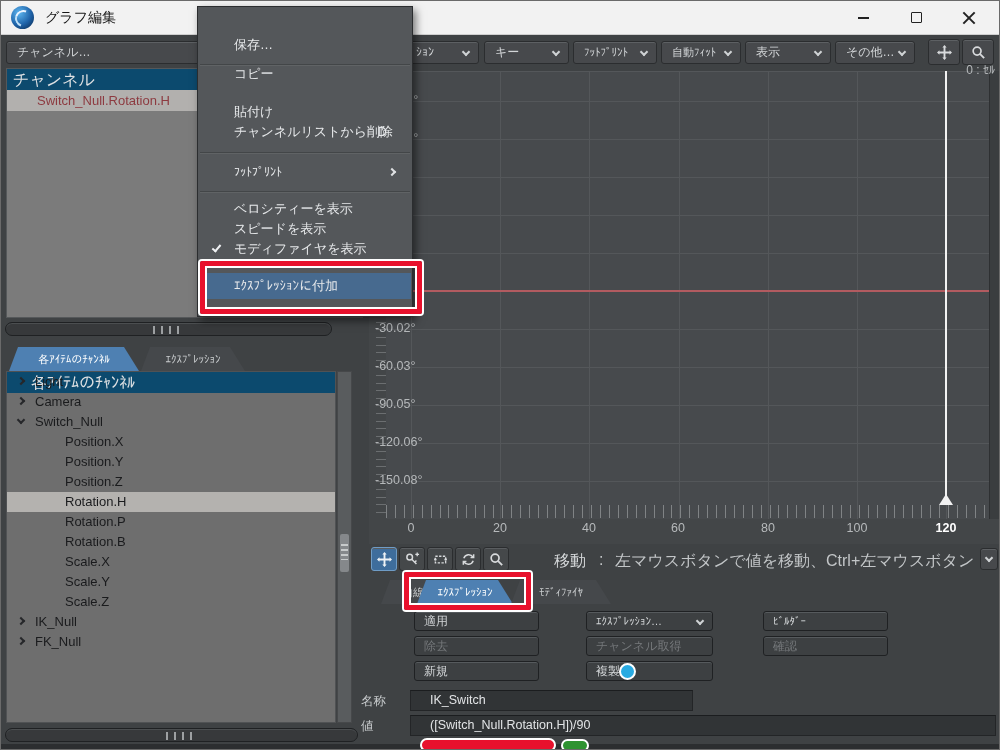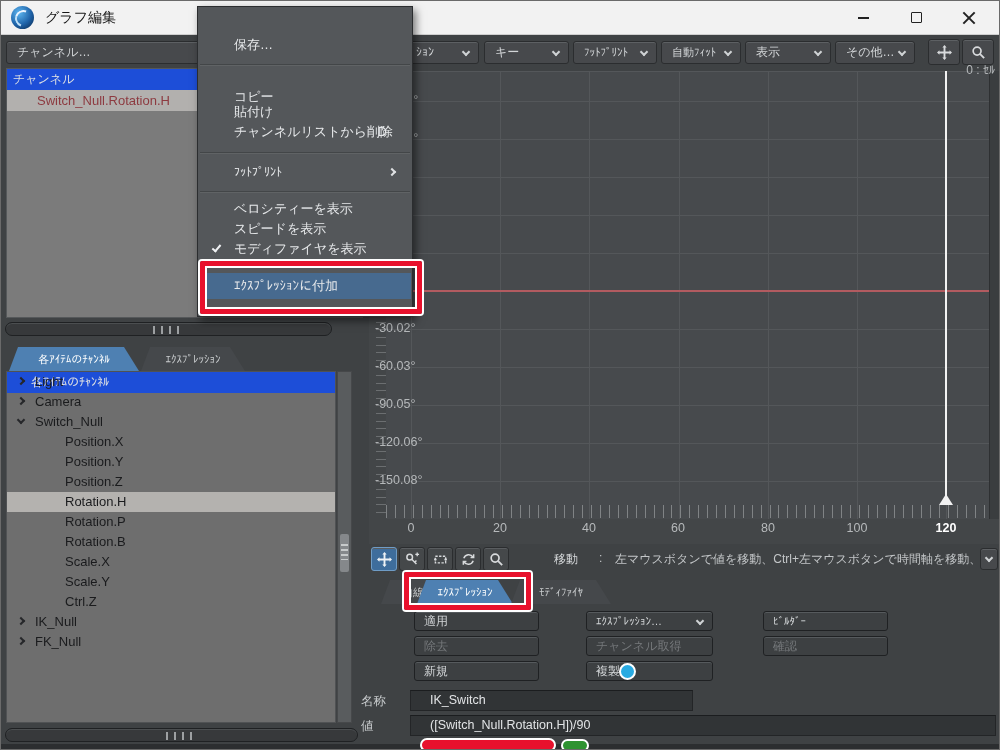--- a/index.html
+++ b/index.html
@@ -31,21 +31,21 @@
     font-size:12.5px;line-height:19px;padding-left:19px;white-space:nowrap;overflow:hidden}
   .flabel{position:absolute;width:46px;font-size:12.5px;color:#c8cbcd}
   .tab{position:absolute;height:24px;line-height:24px;text-align:center;font-size:11px;color:#c9ccce;background:#45484b;
     clip-path:polygon(9px 0,calc(100% - 15px) 0,100% 100%,0 100%)}
   .tab.active{background:var(--accent);color:#fff}
   .splitter{position:absolute;height:14px;background:#37393b;border:1px solid #1f2123;border-radius:7px;box-shadow:inset 0 1px 0 #4b4e50}
   .grip{position:absolute;left:50%;top:3px;transform:translateX(-50%);width:32px;height:8px;
     background:repeating-linear-gradient(to right,#9da0a2 0 2px,transparent 2px 8px)}
 
   
-  .hdrstrip{position:absolute;background:#1d4ed8;color:#dfe1e3;font-size:12px;line-height:21px;height:21px}
+  .hdrstrip{position:absolute;background:#0c4a6e;color:#dfe1e3;font-size:16px;line-height:21px;height:21px}
   #channel-bin{position:absolute;left:5px;top:67px;width:357px;height:250px;background:#7b7b7b;border:1px solid #55585a}
   #bin-sel-row{position:absolute;left:0;top:21px;width:100%;height:21px;background:#b2b0ae;color:var(--channel_red);
     font-size:13px;line-height:21px;padding-left:30px}
   #tree{position:absolute;left:5px;top:370px;width:330px;height:352px;background:#6e6e6e;border:1px solid #505254}
   .trow{position:relative;height:20px;line-height:20px;font-size:13px;color:#1a1b1d;padding-left:28px;white-space:nowrap}
   .trow.child{padding-left:58px}
   .trow.selected{background:#b4b2af}
   .tchev{position:absolute;left:11px;top:6px;width:6px;height:6px;border-right:2px solid #26272a;border-bottom:2px solid #26272a;transform:rotate(-45deg)}
   .trow.expanded .tchev{transform:rotate(45deg);top:5px}
   #tree-scroll{position:absolute;left:336px;top:370px;width:15px;height:352px;background:#595c5e;border:1px solid #46484a}
@@ -79,21 +79,21 @@
     background:repeating-linear-gradient(to right,#808385 0 1px,transparent 1px 8.92px)}
   .xlab{position:absolute;top:450px;width:44px;text-align:center;font-size:12.5px;color:#b6b9bb}
   .xlab.cur{color:#ffffff;font-weight:bold}
   #plot-scroll{position:absolute;left:620px;top:0;width:12px;height:448px;background:#3a3d3f;border-left:1px solid #2e3032}
   #readout{position:absolute;left:910px;top:62px;width:84px;text-align:right;font-size:12px;color:#b6b9bb;z-index:5}
 
   
   .toolbtn{position:absolute;top:546px;width:26px;height:24px;background:#45484a;border:1px solid #2b2d2f;border-radius:3px;
     box-shadow:inset 0 1px 0 #5a5d60;display:flex;align-items:center;justify-content:center}
   .toolbtn.active{background:#3e6d9c;border-color:#6f9cc6}
-  .hinttext{position:absolute;top:550px;font-size:12px;color:#c3c6c8;white-space:nowrap;overflow:hidden}
+  .hinttext{position:absolute;top:550px;font-size:16px;color:#c3c6c8;white-space:nowrap;overflow:hidden}
 
   
   .anno-box{position:absolute;border:5px solid var(--red);box-shadow:0 0 0 2px #fff,inset 0 0 0 2px #fff;z-index:60;border-radius:2px}
   .anno-pill{position:absolute;border:2px solid #fff;border-radius:9px;z-index:60}
   #anno-dot{position:absolute;left:618px;top:662px;width:17px;height:17px;border-radius:50%;background:var(--blue);border:2px solid #fff;z-index:60}
 
   .botframe{position:absolute;left:0;top:743px;width:1000px;height:7px;background:#2c2e30}
   .icon-svg{display:block}
 </style>
 </head>
@@ -139,21 +139,21 @@
     <div class="trow"><span class="tchev"></span><span>Camera</span></div>
     <div class="trow expanded"><span class="tchev"></span><span>Switch_Null</span></div>
     <div class="trow child"><span>Position.X</span></div>
     <div class="trow child"><span>Position.Y</span></div>
     <div class="trow child"><span>Position.Z</span></div>
     <div class="trow child selected"><span>Rotation.H</span></div>
     <div class="trow child"><span>Rotation.P</span></div>
     <div class="trow child"><span>Rotation.B</span></div>
     <div class="trow child"><span>Scale.X</span></div>
     <div class="trow child"><span>Scale.Y</span></div>
-    <div class="trow child"><span>Ctrl.Z</span></div>
+    <div class="trow child"><span>Scale.Z</span></div>
     <div class="trow"><span class="tchev"></span><span>IK_Null</span></div>
     <div class="trow"><span class="tchev"></span><span>FK_Null</span></div>
   </div>
   <div id="tree-scroll">
       <div id="tree-thumb"></div>
     </div>
   <div class="splitter" style="left:4px;top:727px;width:353px">
       <div class="grip"></div>
     </div>
 
@@ -279,21 +279,21 @@
   <div class="flabel" style="left:360px;top:692px">名称</div>
   <div class="field" style="left:409px;top:689px;width:283px;height:21px">IK_Switch</div>
   <div class="flabel" style="left:360px;top:717px">値</div>
   <div class="field" style="left:409px;top:714px;width:586px;height:21px">([Switch_Null.Rotation.H])/90</div>
 
   <div class="botframe"></div>
 
   <div id="menu">
     <div class="mi" style="top:28px"><span>保存…</span></div>
     <div class="msep" style="top:57px"></div>
-    <div class="mi" style="top:80px"><span>コピー</span></div>
+    <div class="mi" style="top:57px"><span>コピー</span></div>
     <div class="mi" style="top:95px"><span>貼付け</span></div>
     <div class="mi" style="top:115px">
       <span>チャンネルリストから削除</span>
       <span class="shortcut">D</span>
     </div>
     <div class="msep" style="top:145px"></div>
     <div class="mi" style="top:153px;height:24px;line-height:24px;font-size:12px">
       <span>ﾌｯﾄﾌﾟﾘﾝﾄ</span>
       <span class="subarrow" style="top:9px"></span>
     </div>

